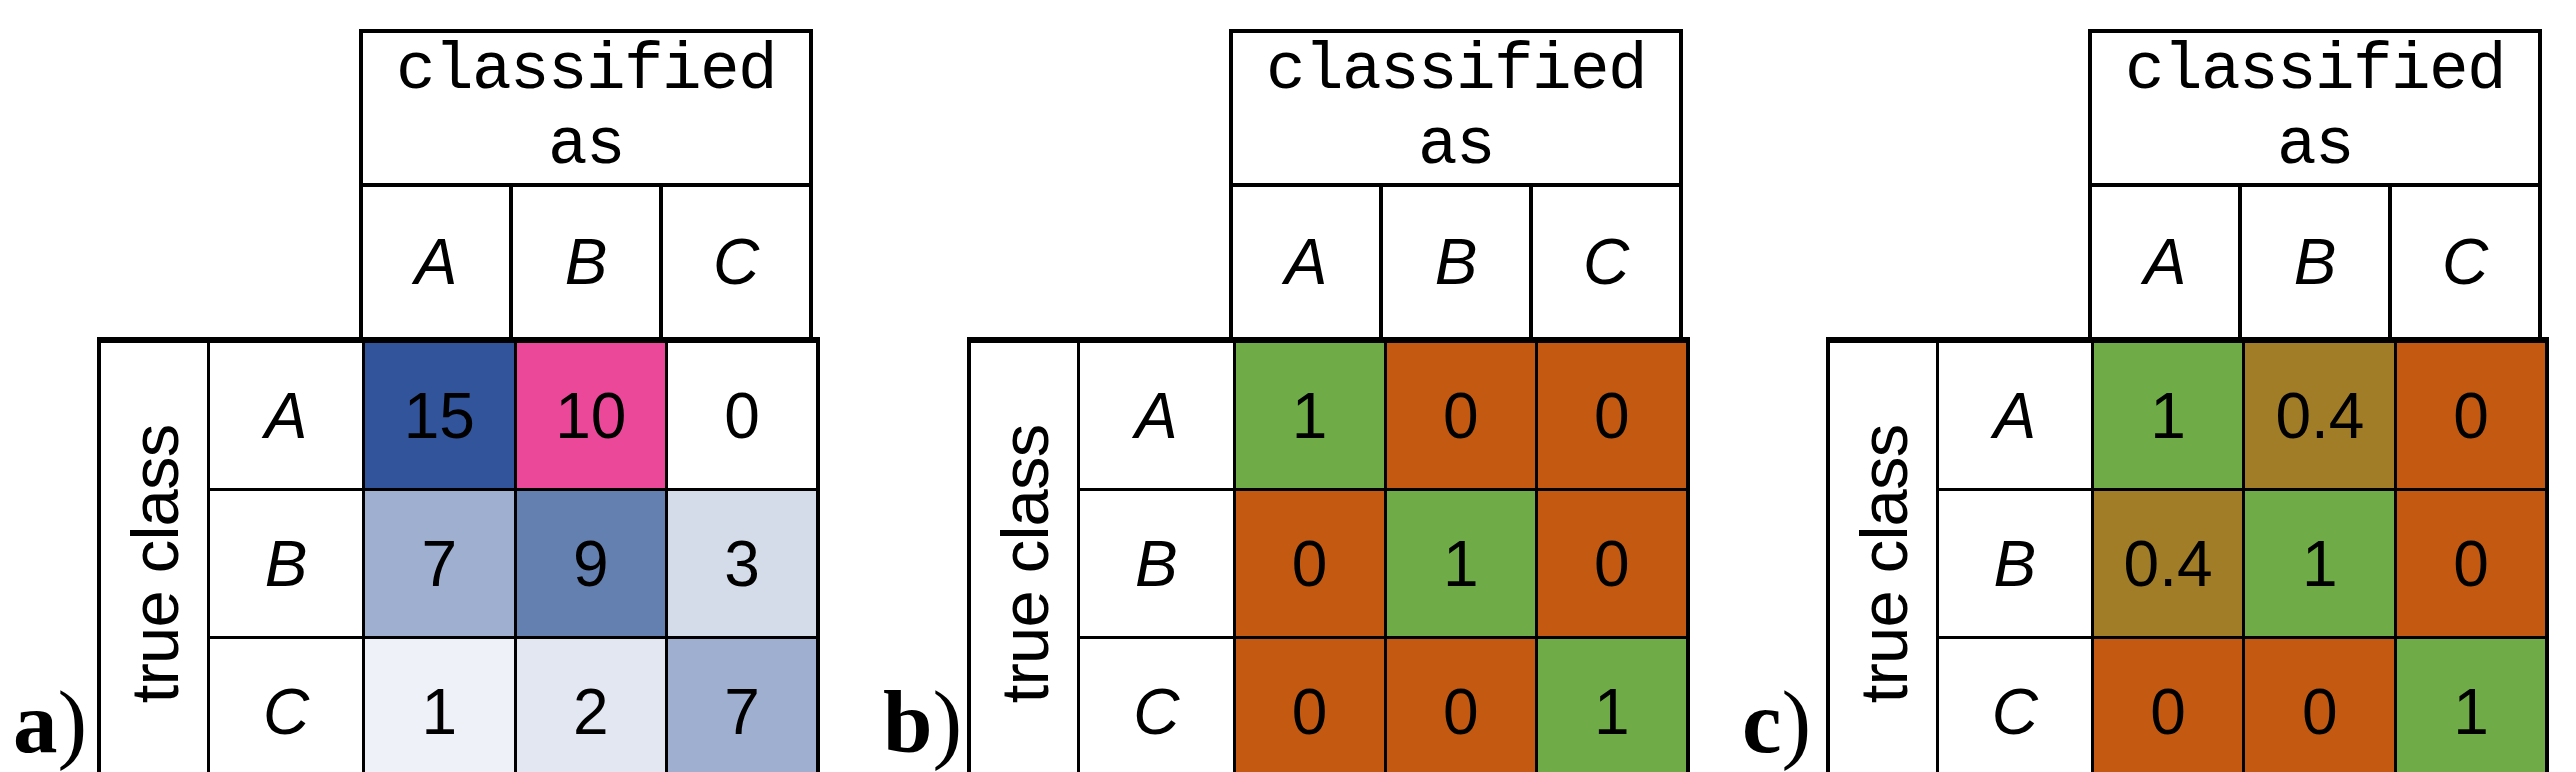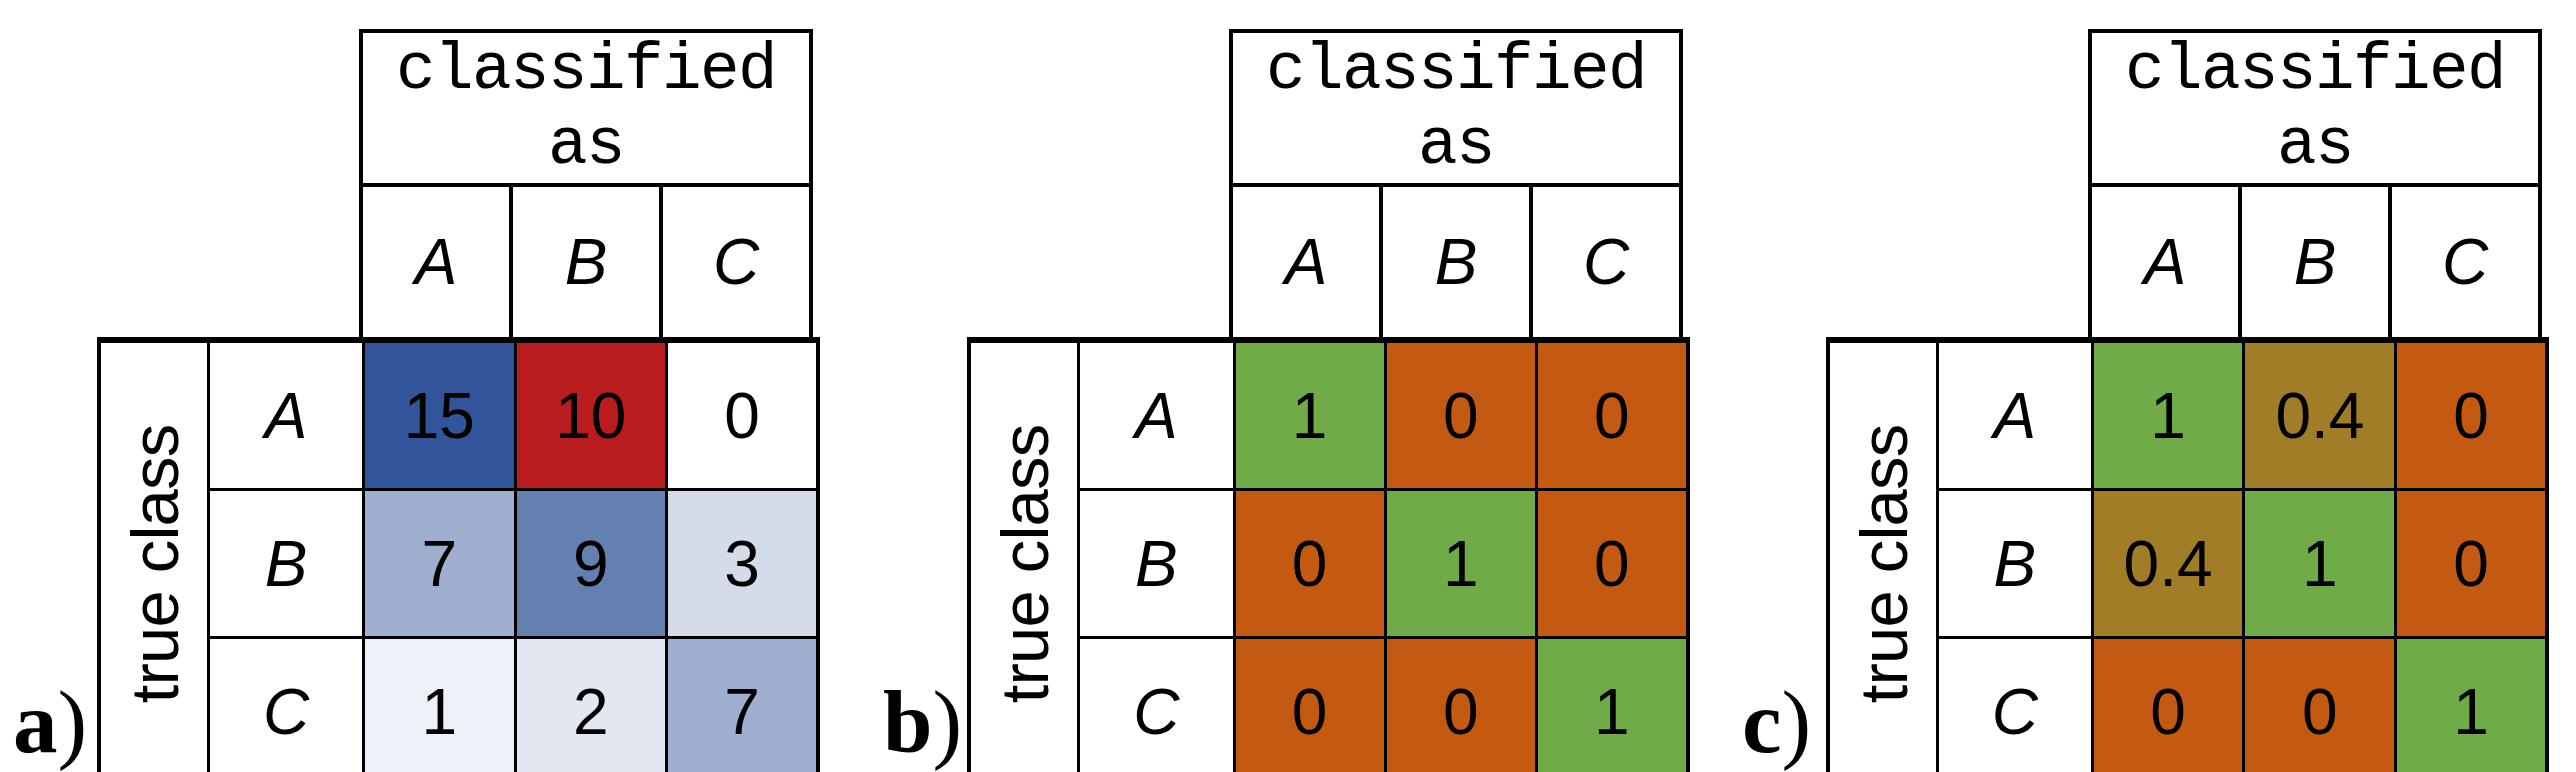--- a/index.html
+++ b/index.html
@@ -59,21 +59,21 @@
         <col style="width:150px">
         <col style="width:150px">
       </colgroup>
     <tbody>
         <tr>
       <td class="c-true" rowspan="3">
             <div class="rot">true class</div>
           </td>
       <td class="c-rlab">A</td>
       <td class="c-data" style="background: rgb(49, 84, 155);">15</td>
-      <td class="c-data" style="background: #b91c1c; margin-left: 48px;">10</td>
+      <td class="c-data" style="background: #ec4899; margin-left: 48px;">10</td>
       <td class="c-data" style="background: rgb(255, 255, 255);">0</td>
     </tr>
     <tr>
       <td class="c-rlab">B</td>
       <td class="c-data" style="background: rgb(159, 175, 208);">7</td>
       <td class="c-data" style="background: rgb(100, 128, 177);">9</td>
       <td class="c-data" style="background: rgb(213, 220, 233);">3</td>
     </tr>
     <tr>
       <td class="c-rlab">C</td>

